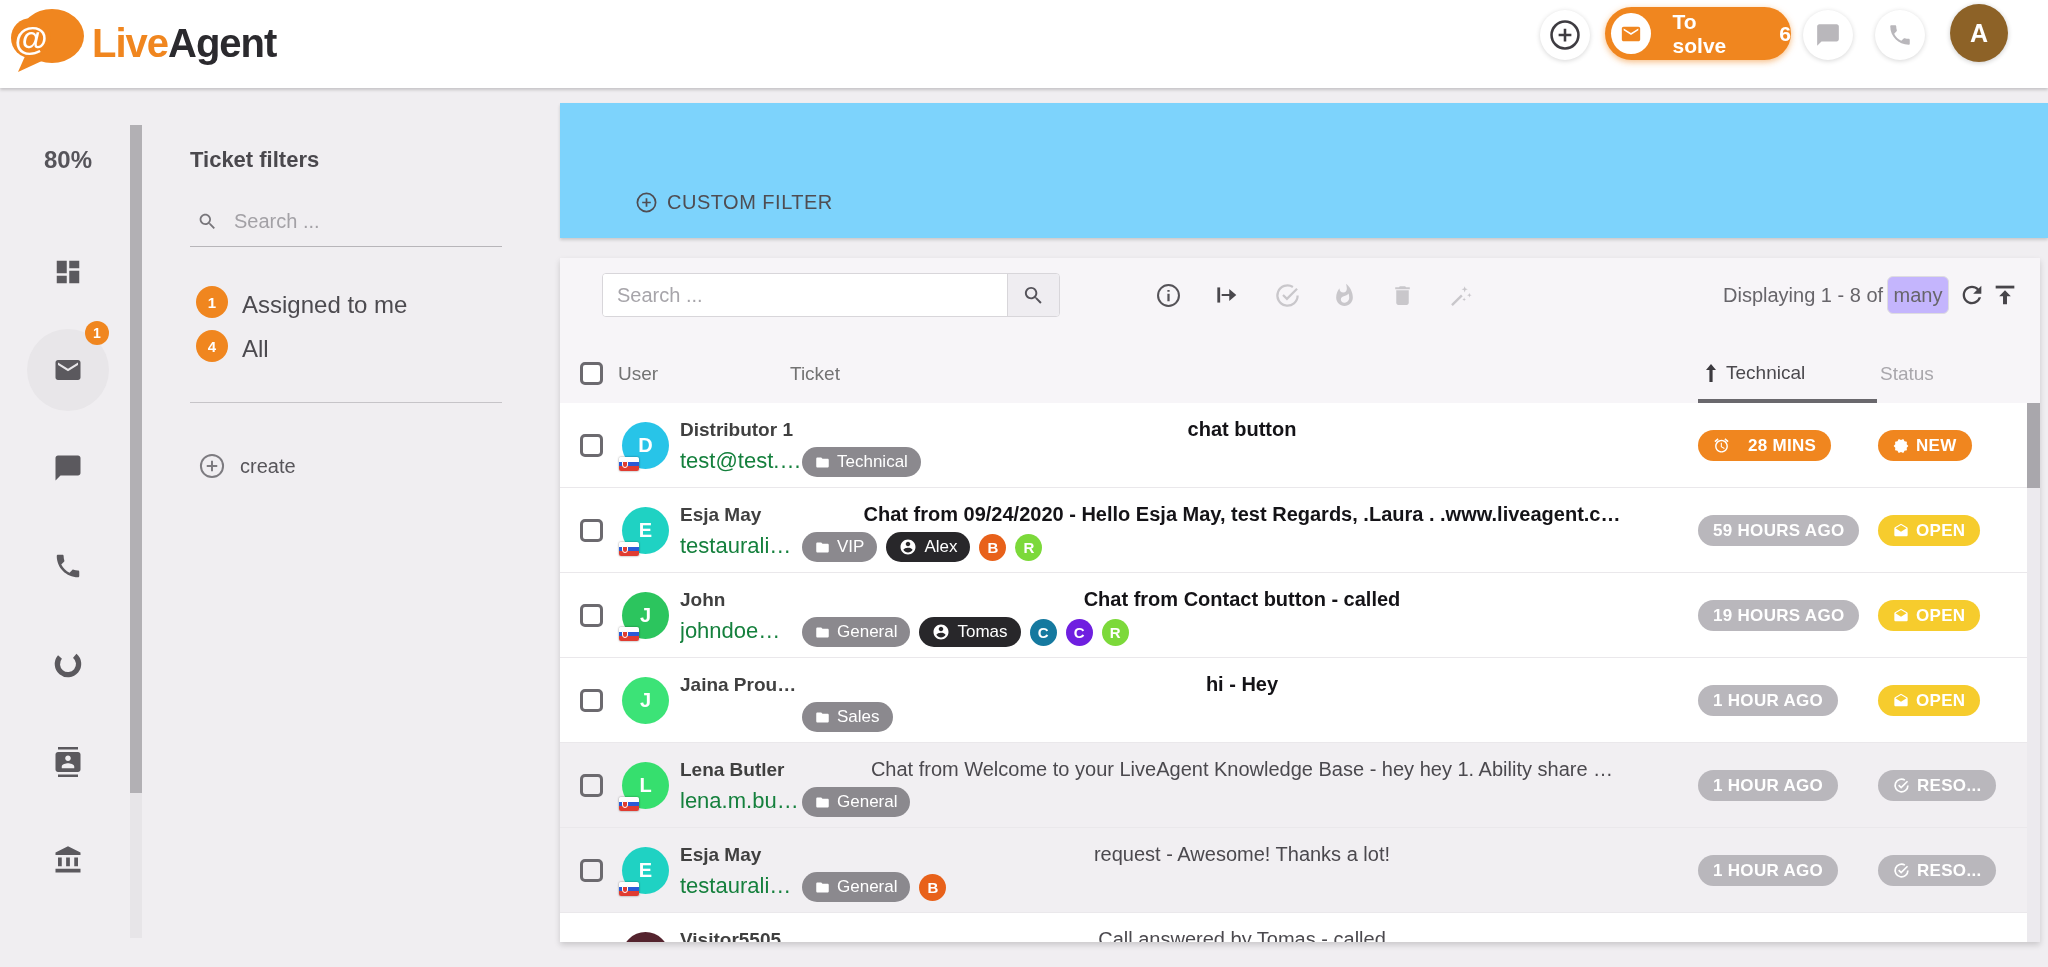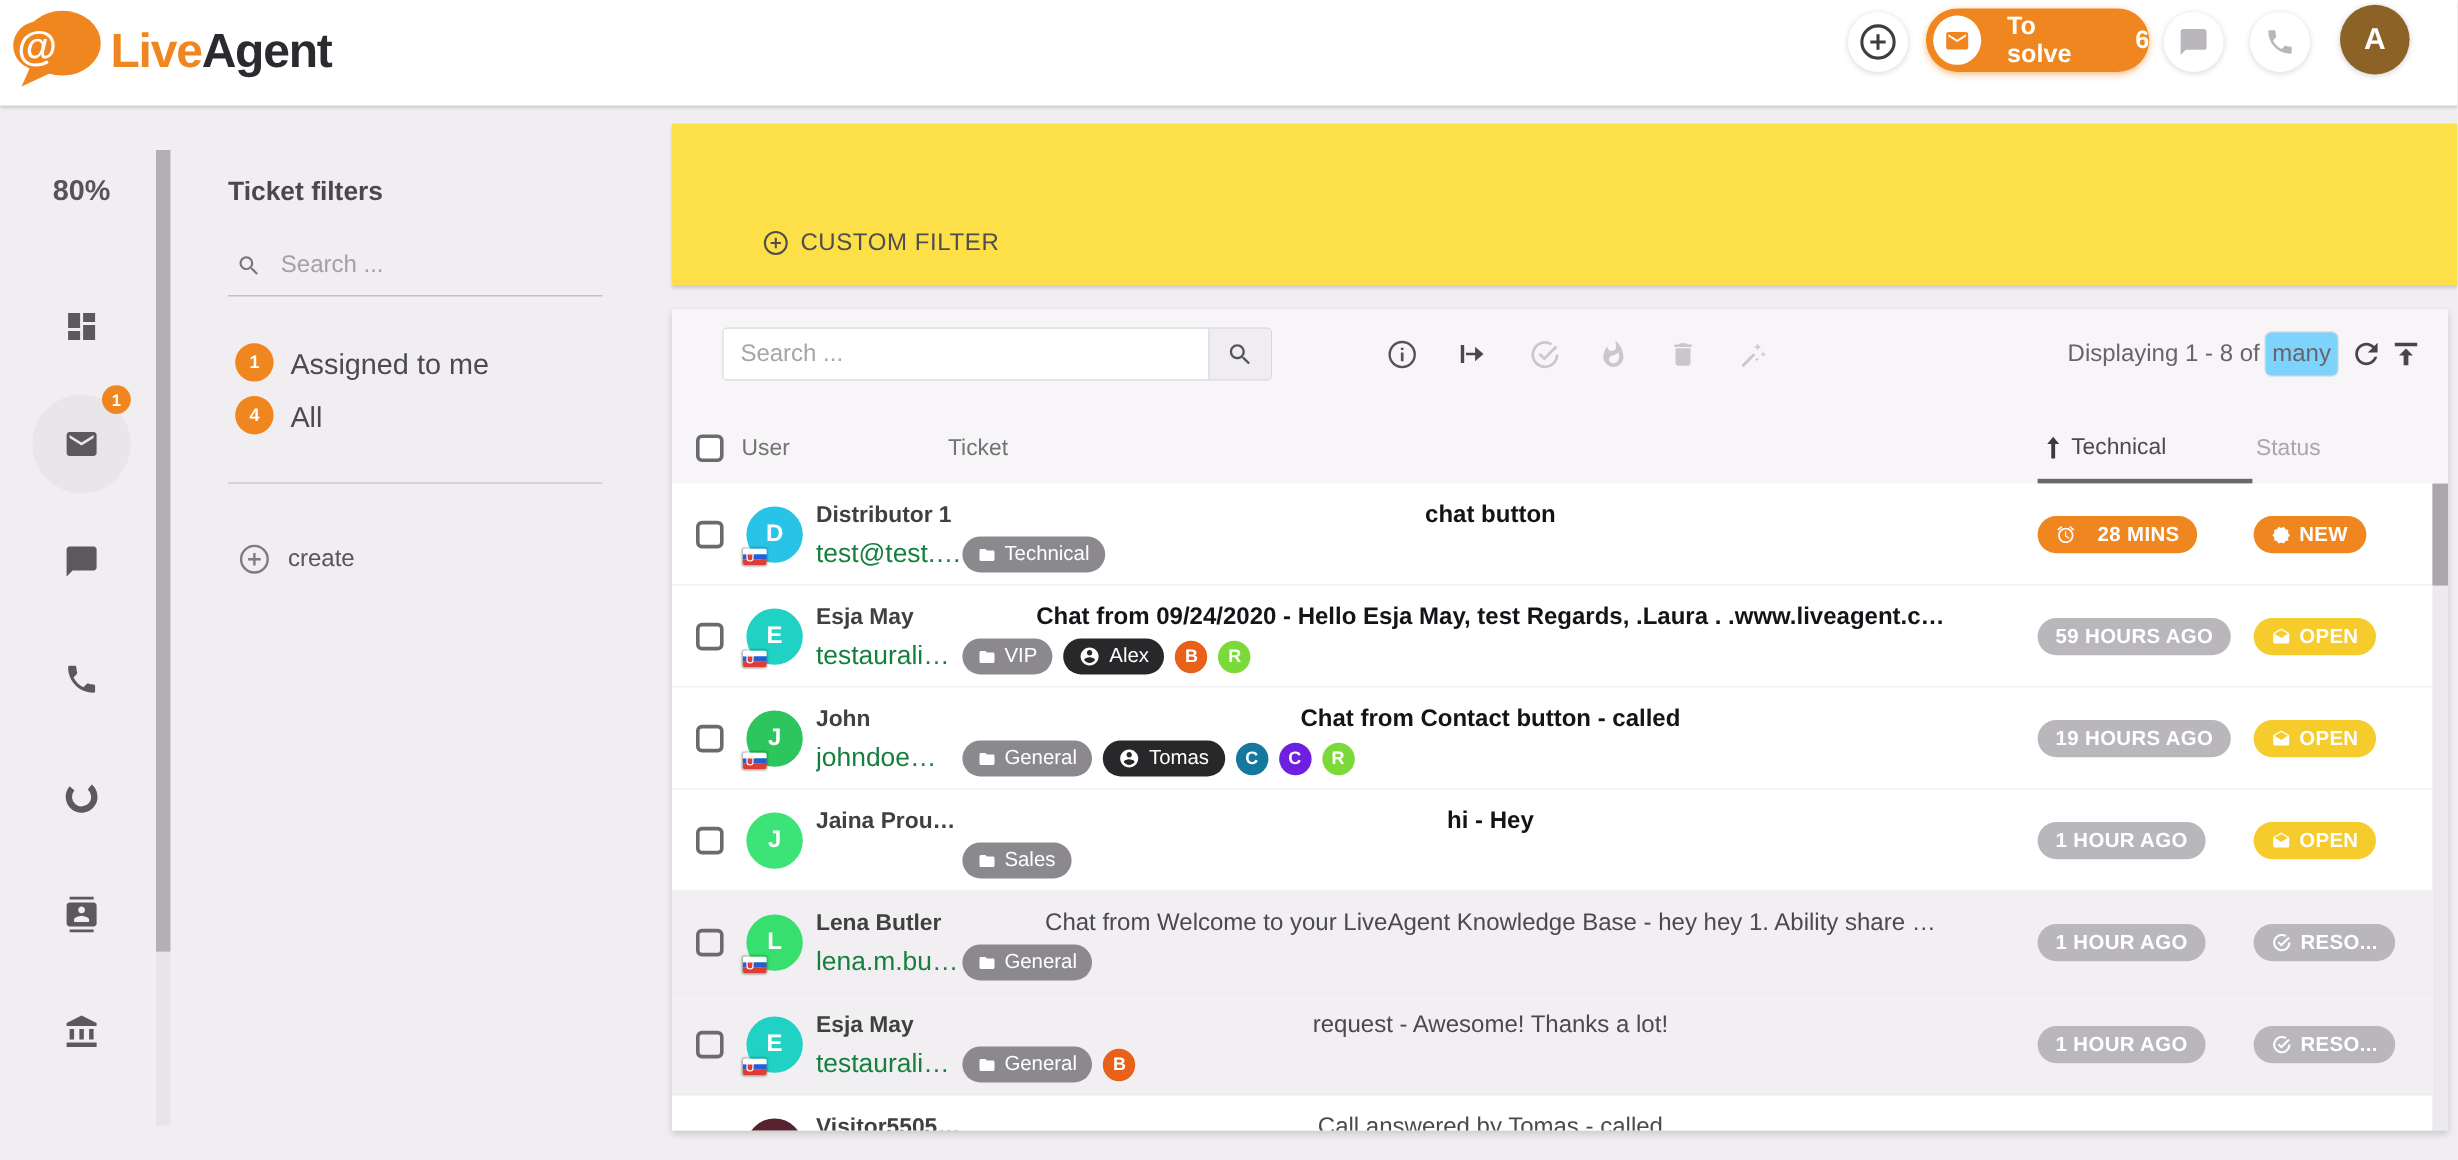--- a/index.html
+++ b/index.html
@@ -48,40 +48,40 @@
   .tf-search::placeholder { color:#a3a1a6; }
   .tf-underline { position:absolute; left:190px; top:246px; width:312px; height:1px; background:#b7b5b9; }
   .tf-item-badge { position:absolute; left:196px; width:32px; height:32px; border-radius:50%; background:#f0861f;
            color:#fff; font-size:15px; font-weight:700; display:flex; align-items:center; justify-content:center; }
   .tf-item-label { position:absolute; left:242px; font-size:24px; color:#4c4a4f; cursor:pointer; }
   .tf-divider { position:absolute; left:190px; top:402px; width:312px; height:1px; background:#c6c4c8; }
   .tf-create { position:absolute; left:198px; top:452px; display:flex; align-items:center; gap:14px; cursor:pointer; }
   .tf-create span { font-size:20px; color:#57555a; }
 
   
-  .band { position:absolute; left:560px; top:103px; width:1488px; height:135px; background:#fde047;
+  .band { position:absolute; left:560px; top:103px; width:1488px; height:135px; background:#7dd3fc;
           box-shadow:0 2px 3px rgba(0,0,0,.16); z-index:5; }
   .band-inner { position:absolute; left:75px; top:88px; display:flex; align-items:center; gap:9px; cursor:pointer; }
   .band-inner span { font-size:20px; font-weight:500; letter-spacing:.5px; color:#4f4d52; }
 
   
   .card { position:absolute; left:560px; top:258px; width:1480px; height:684px; background:#fff;
           box-shadow:0 3px 6px rgba(0,0,0,.16); overflow:hidden; }
   .topzone { position:absolute; left:0; top:0; width:1480px; height:145px; background:#f7f5f8; }
   .searchwrap { position:absolute; left:42px; top:15px; width:458px; height:44px; background:#fff;
           border:1px solid #d8d6da; border-radius:4px; display:flex; overflow:hidden; }
   .searchwrap input { flex:1; border:none; outline:none; padding:0 14px; font-size:20px; color:#4b494e;
           font-family:"Liberation Sans",sans-serif; }
   .searchwrap input::placeholder { color:#a7a5aa; }
   .searchwrap .sbtn { width:52px; background:#efedf1; border-left:1px solid #d8d6da;
           display:flex; align-items:center; justify-content:center; cursor:pointer; }
   .tb-ic { position:absolute; top:19px; width:36px; height:36px; display:flex; align-items:center; justify-content:center; cursor:pointer; }
   .displaying { position:absolute; left:1163px; top:26px; font-size:20px; color:#67656a; }
   .manybox { position:absolute; left:1327px; top:18px; width:62px; height:38px; border:1px solid #dedce0;
-          border-radius:6px; background:#7dd3fc; color:#67656a; font-size:20px; text-align:center; line-height:36px; cursor:pointer; }
+          border-radius:6px; background:#c4b5fd; color:#67656a; font-size:20px; text-align:center; line-height:36px; cursor:pointer; }
 
   .thead-label { position:absolute; top:105px; font-size:19px; color:#737373; }
   .hcheckbox { position:absolute; left:20px; top:104px; width:23px; height:23px; border:3px solid #6c6a6f;
           border-radius:5px; background:#fff; cursor:pointer; }
   .imp-group { position:absolute; left:1143px; top:104px; display:flex; align-items:center; gap:7px; cursor:pointer; }
   .imp-group span { font-size:19px; color:#4b494e; }
   .imp-underline { position:absolute; left:1138px; top:141px; width:179px; height:4px; background:#6a686d; }
   .status-h { left:1320px; color:#a9a7ac; cursor:pointer; }
 
   .rows { position:absolute; left:0; top:145px; width:1467px; }

